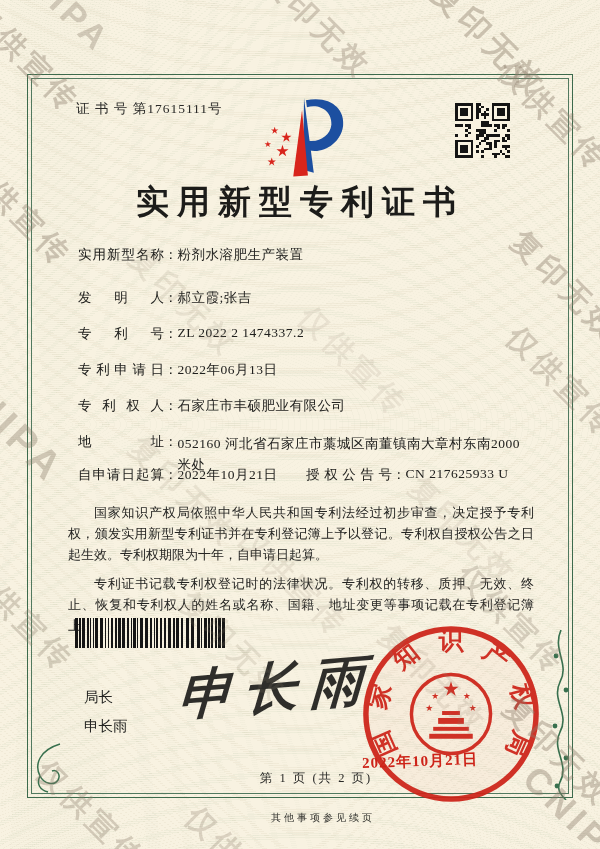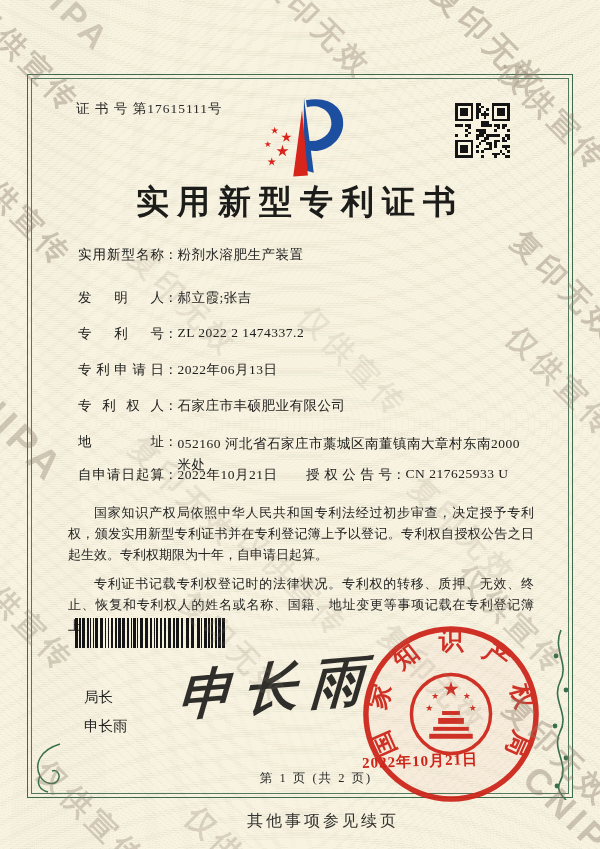--- a/index.html
+++ b/index.html
@@ -52,21 +52,21 @@
               font-weight:bold; color:#141412; letter-spacing:12px; white-space:nowrap;
               transform:rotate(-5deg) skewX(-8deg); opacity:0.88; z-index:2; }
 
   .seal{ position:absolute; left:357px; top:620px; width:188px; height:188px; z-index:3; opacity:0.93; }
   .seal-date{ position:absolute; left:362px; top:752px; z-index:3; color:#cd2318; font-size:15px;
               font-weight:bold; letter-spacing:1px; white-space:nowrap; transform:rotate(-2deg); }
 
   .page-footer{ position:absolute; left:16px; width:100%; top:770px; text-align:center;
                 font-size:12.5px; letter-spacing:2px; color:#2a2a28; }
   .cont-note{ position:absolute; left:0; width:100%; top:811px; text-align:center;
-              font-size:16px; letter-spacing:3px; color:#33332f;padding-left:46px; }
+              font-size:10px; letter-spacing:3px; color:#33332f;padding-left:46px; }
 
   .wm-layer{ position:absolute; inset:0; z-index:4; pointer-events:none; overflow:hidden; }
   .wm{ position:absolute; font-family:"Liberation Sans","DejaVu Sans",sans-serif; font-weight:bold;
        white-space:nowrap; letter-spacing:5px; transform:rotate(45deg); transform-origin:left top; }
 </style>
 </head>
 <body>
 
 <div class="page">
 

